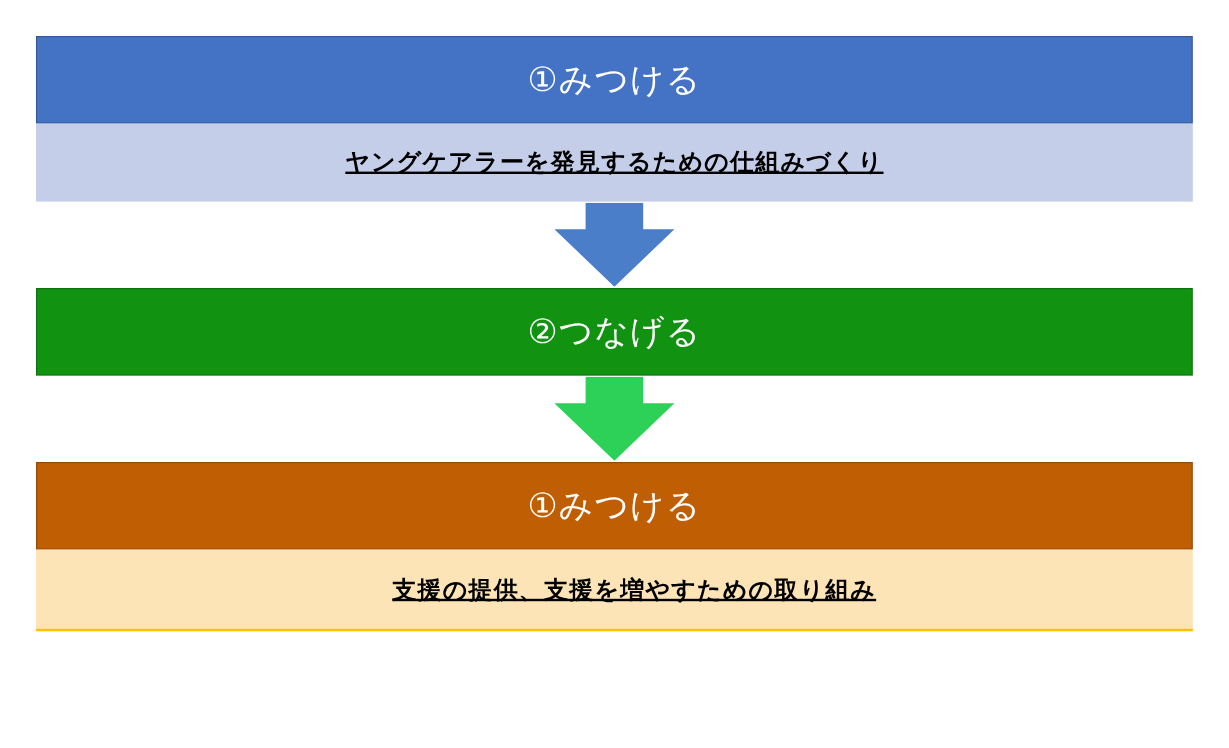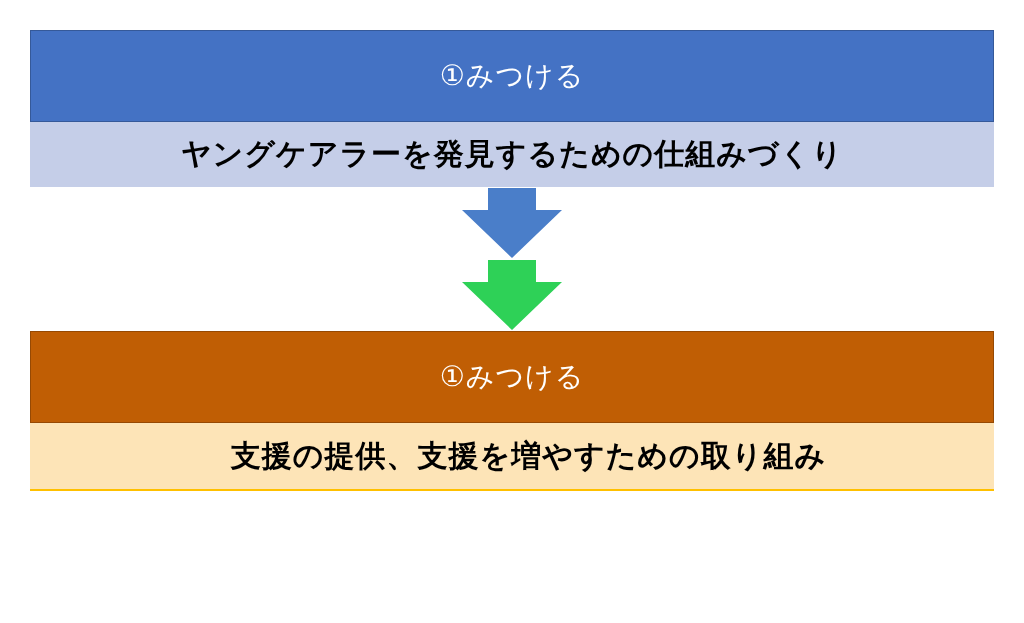--- a/index.html
+++ b/index.html
@@ -7,35 +7,36 @@
     width: 1024px; height: 623px;
     background: #ffffff;
     font-family: "Liberation Sans", "DejaVu Sans", sans-serif;
     overflow: hidden;
   }
   .diagram {
     width: 964px;
     margin: 30px auto 0 auto;
   }
   .step-header {
-    height: 92px;
+    height: 73px;
     display: flex; align-items: center; justify-content: center;
     color: var(--header_text, #fff);
     font-size: 28px;
     letter-spacing: 1px;
     border: 1px solid rgba(0,0,0,0.22);
   }
   .step-body {
     height: 65px;
     display: flex; align-items: center; justify-content: center;
     color: var(--body_text, #000);
-    font-size: 30px;
+    font-size: 20px;
     font-weight: bold;
     letter-spacing: 1px;
     white-space: nowrap;
+    text-decoration: underline;
   }
   .step1 .step-header { background: var(--step1_header_bg); }
   .step1 .step-body   { background: var(--step1_body_bg); }
   .step2 .step-header { background: var(--step2_header_bg); }
   .step2 .step-body   { background: var(--step2_body_bg); }
   .step3 .step-header { background: var(--step3_header_bg); }
   .step3 .step-body   { background: var(--step3_body_bg); border-bottom: 2px solid var(--step3_bottom_border); height: 68px; padding-left: 33px; }
   .arrow-row {
     height: 72px;
     display: flex; align-items: center; justify-content: center;
@@ -56,20 +57,21 @@
 
   <div class="arrow-row">
     <span class="arrow-blue">
       <svg width="100" height="70" viewBox="0 0 100 70" aria-hidden="true">
         <polygon points="26,0 74,0 74,22 100,22 50,70 0,22 26,22" fill="currentColor"></polygon>
       </svg>
     </span>
   </div>
 
   <div class="step step2">
+    <div class="step-header">②つなげる</div>
   </div>
 
   <div class="arrow-row">
     <span class="arrow-green">
       <svg width="100" height="70" viewBox="0 0 100 70" aria-hidden="true">
         <polygon points="26,0 74,0 74,22 100,22 50,70 0,22 26,22" fill="currentColor"></polygon>
       </svg>
     </span>
   </div>
 

